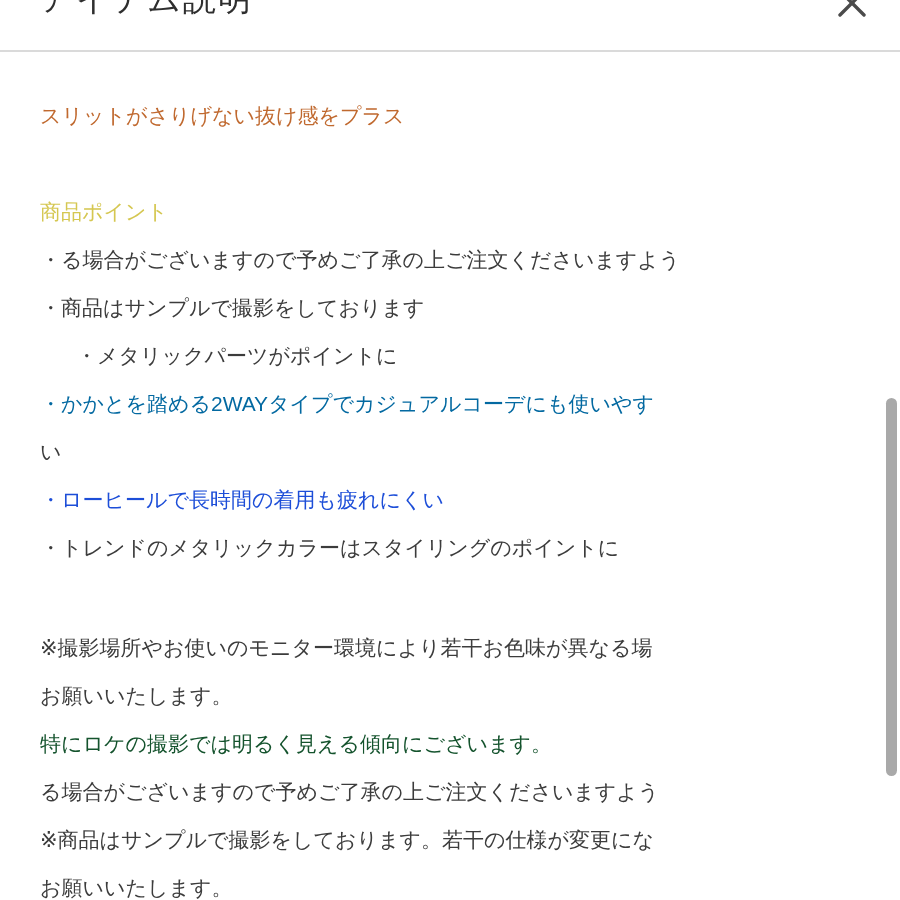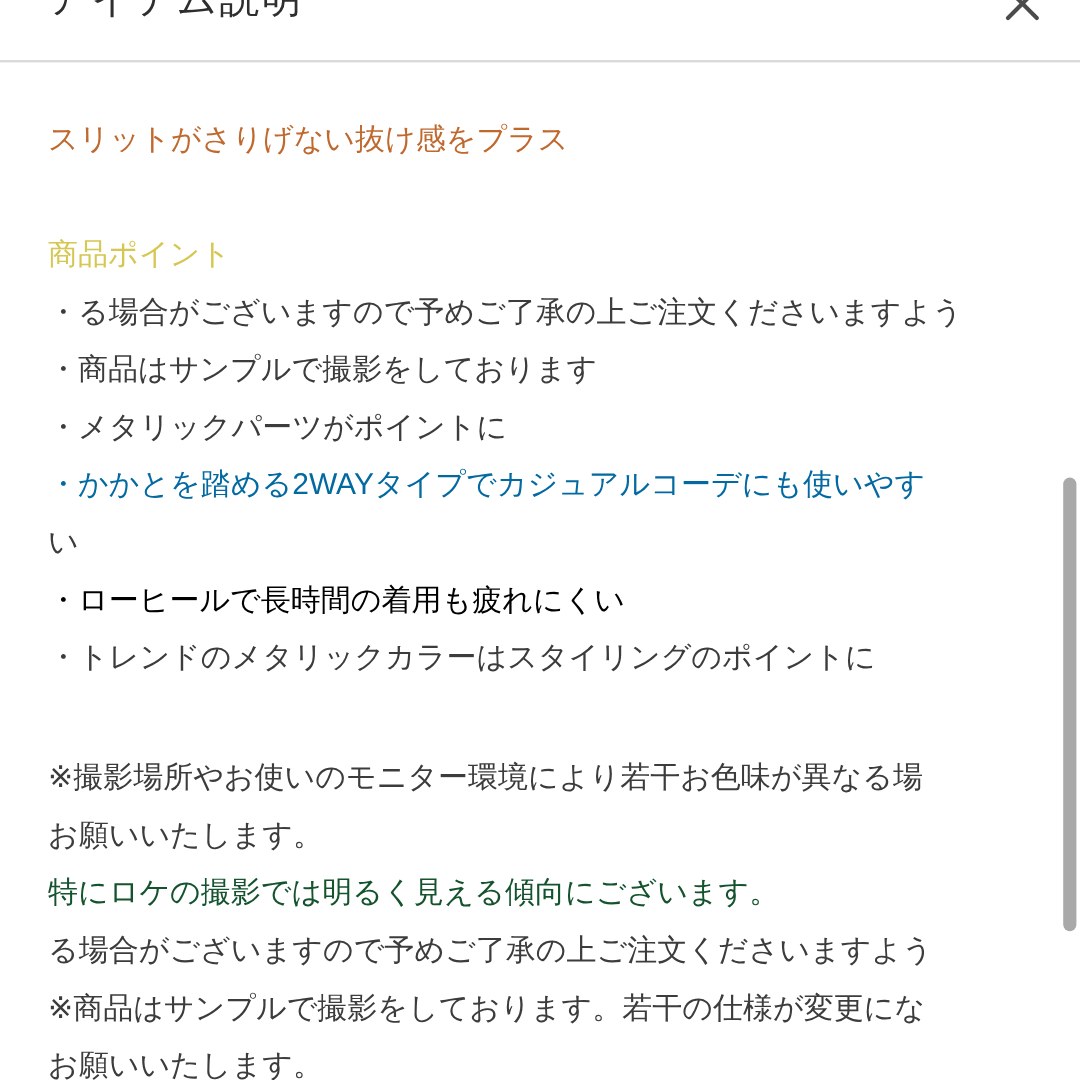--- a/index.html
+++ b/index.html
@@ -41,21 +41,21 @@
   }
   
   .content {
     position: absolute;
     left: 40px; top: 92px;
     width: 820px;
   }
   .line {
     height: 48px;
     line-height: 48px;
-    font-size: 25px;
+    font-size: 21px;
     white-space: nowrap;
     color: #3c3c3c;
   }
   .headline { margin-top: 0; }
   .section-title { margin-top: 48px; }
   .notes { margin-top: 52px; }
   
   .scrollbar-thumb {
     position: absolute;
     right: 3px; top: 398px;
@@ -82,24 +82,24 @@
   </div>
 
   <div class="content">
     <div class="line headline" style="color: rgb(192, 105, 47);">スリットがさりげない抜け感をプラス</div>
 
     <div class="line section-title" style="color: rgb(213, 199, 81);">商品ポイント</div>
 
     <div id="bullet-list">
         <div class="line" style="color: rgb(60, 60, 60);">・る場合がございますので予めご了承の上ご注文くださいますよう</div>
         <div class="line" style="color: rgb(60, 60, 60);">・商品はサンプルで撮影をしております</div>
-        <div class="line" style="color: rgb(60, 60, 60);">・メタリックパーツがポイントに</div>
+        <div class="line" style="color: rgb(60, 60, 60); margin-left: 36px;">・メタリックパーツがポイントに</div>
         <div class="line" style="color: #0369a1;">・かかとを踏める2WAYタイプでカジュアルコーデにも使いやす</div>
         <div class="line" style="color: rgb(60, 60, 60);">い</div>
-        <div class="line" style="color: #000000;">・ローヒールで長時間の着用も疲れにくい</div>
+        <div class="line" style="color: #1d4ed8;">・ローヒールで長時間の着用も疲れにくい</div>
         <div class="line" style="color: rgb(60, 60, 60);">・トレンドのメタリックカラーはスタイリングのポイントに</div>
       </div>
 
     <div class="notes" id="notes-list">
         <div class="line" style="color: rgb(60, 60, 60);">※撮影場所やお使いのモニター環境により若干お色味が異なる場</div>
         <div class="line" style="color: rgb(60, 60, 60);">お願いいたします。</div>
         <div class="line" style="color: #14532d;">特にロケの撮影では明るく見える傾向にございます。</div>
         <div class="line" style="color: rgb(60, 60, 60);">る場合がございますので予めご了承の上ご注文くださいますよう</div>
         <div class="line" style="color: rgb(60, 60, 60);">※商品はサンプルで撮影をしております。若干の仕様が変更にな</div>
         <div class="line" style="color: rgb(60, 60, 60);">お願いいたします。</div>

